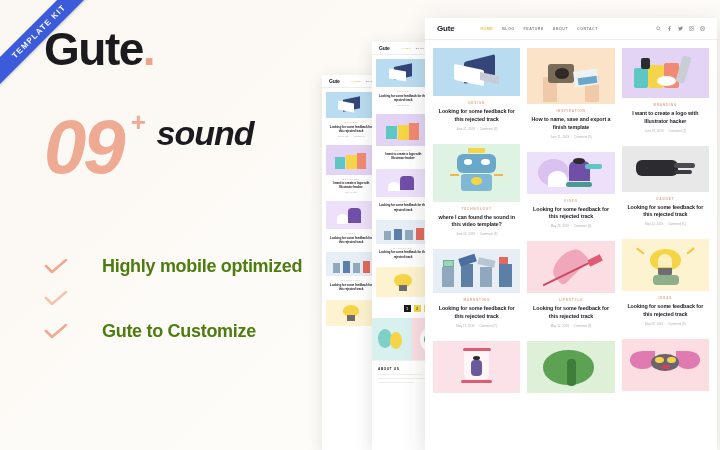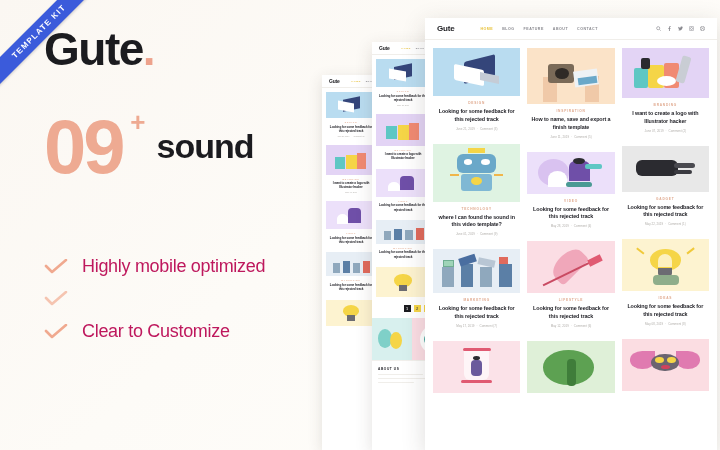--- a/index.html
+++ b/index.html
@@ -18,29 +18,29 @@
     font-size: 8px; font-weight: 700; letter-spacing: 1.2px;
     transform: rotate(-45deg); left: -56px; top: 22px;
     box-shadow: 0 1px 3px rgba(0,0,0,.18);
   }
 
   
   .promo { position: absolute; left: 44px; top: 26px; width: 330px; z-index: 30; }
   .brand { font-size: 46px; font-weight: 700; color: #1b1b1f; letter-spacing: -1.5px; line-height: 1; }
   .brand .dot { color: #eda28c; }
 
-  .count-row { display: flex; align-items: center; margin-top: 44px; }
+  .count-row { display: flex; align-items: flex-start; margin-top: 44px; font-style: italic; }
   .count { position: relative; font-size: 76px; font-weight: 700; color: #eeaa92; line-height: .82; letter-spacing: -3px; }
   .count .plus { position: absolute; top: -4px; right: -20px; font-size: 26px; font-weight: 700; }
   .demos { font-size: 34px; font-weight: 700; color: #1b1b1f; letter-spacing: -1px; margin-left: 34px; line-height: 1; padding-bottom: 2px; }
 
   .features { margin-top: 78px; }
   .feature { display: flex; align-items: center; margin-bottom: 14px; }
   .check { width: 24px; height: 16px; flex: none; margin-right: 14px; }
-  .feature-label { font-size: 18px; font-weight: 400; color: #be185d; letter-spacing: -.3px; }
+  .feature-label { font-size: 18px; font-weight: 700; color: #4d7c0f; letter-spacing: -.3px; margin-left: 20px; }
 
   
   .mock { position: absolute; background: #fff; overflow: hidden; }
   .mock-back { left: 322px; top: 75px; width: 112px; height: 375px; box-shadow: 0 4px 14px rgba(60,50,40,.14); z-index: 10; }
   .mock-mid  { left: 372px; top: 42px; width: 120px; height: 408px; box-shadow: 0 5px 16px rgba(60,50,40,.15); z-index: 15; }
   .mock-front{ left: 425px; top: 18px; width: 292px; height: 432px; box-shadow: 0 6px 22px rgba(60,50,40,.17); z-index: 20; }
 
   
   .navbar { display: flex; align-items: center; height: 22px; padding: 0 12px; border-bottom: 1px solid #f0eeea; background: #fff; }
   .nav-logo { font-size: 8px; font-weight: 700; color: #1b1b1f; letter-spacing: -.2px; }
@@ -129,21 +129,21 @@
             <path d="M2 7 L8 13 L22 1" fill="none" stroke="#f5c4b0" stroke-width="2.6" stroke-linecap="round" stroke-linejoin="round"></path>
           </svg>
       </span>
     </div>
     <div class="feature">
       <span class="check">
         <svg viewBox="0 0 24 16">
             <path d="M2 7 L8 13 L22 1" fill="none" stroke="#f0a98f" stroke-width="2.6" stroke-linecap="round" stroke-linejoin="round"></path>
           </svg>
       </span>
-      <span class="feature-label">Clear to Customize</span>
+      <span class="feature-label">Gute to Customize</span>
     </div>
   </div>
 </div>
 
 <div class="mock mock-back">
   <div class="navbar sm">
     <div class="nav-logo">Gute</div>
     <div class="nav-menu">
       <span class="nav-item active">HOME</span>
       <span class="nav-item">BLOG</span>

